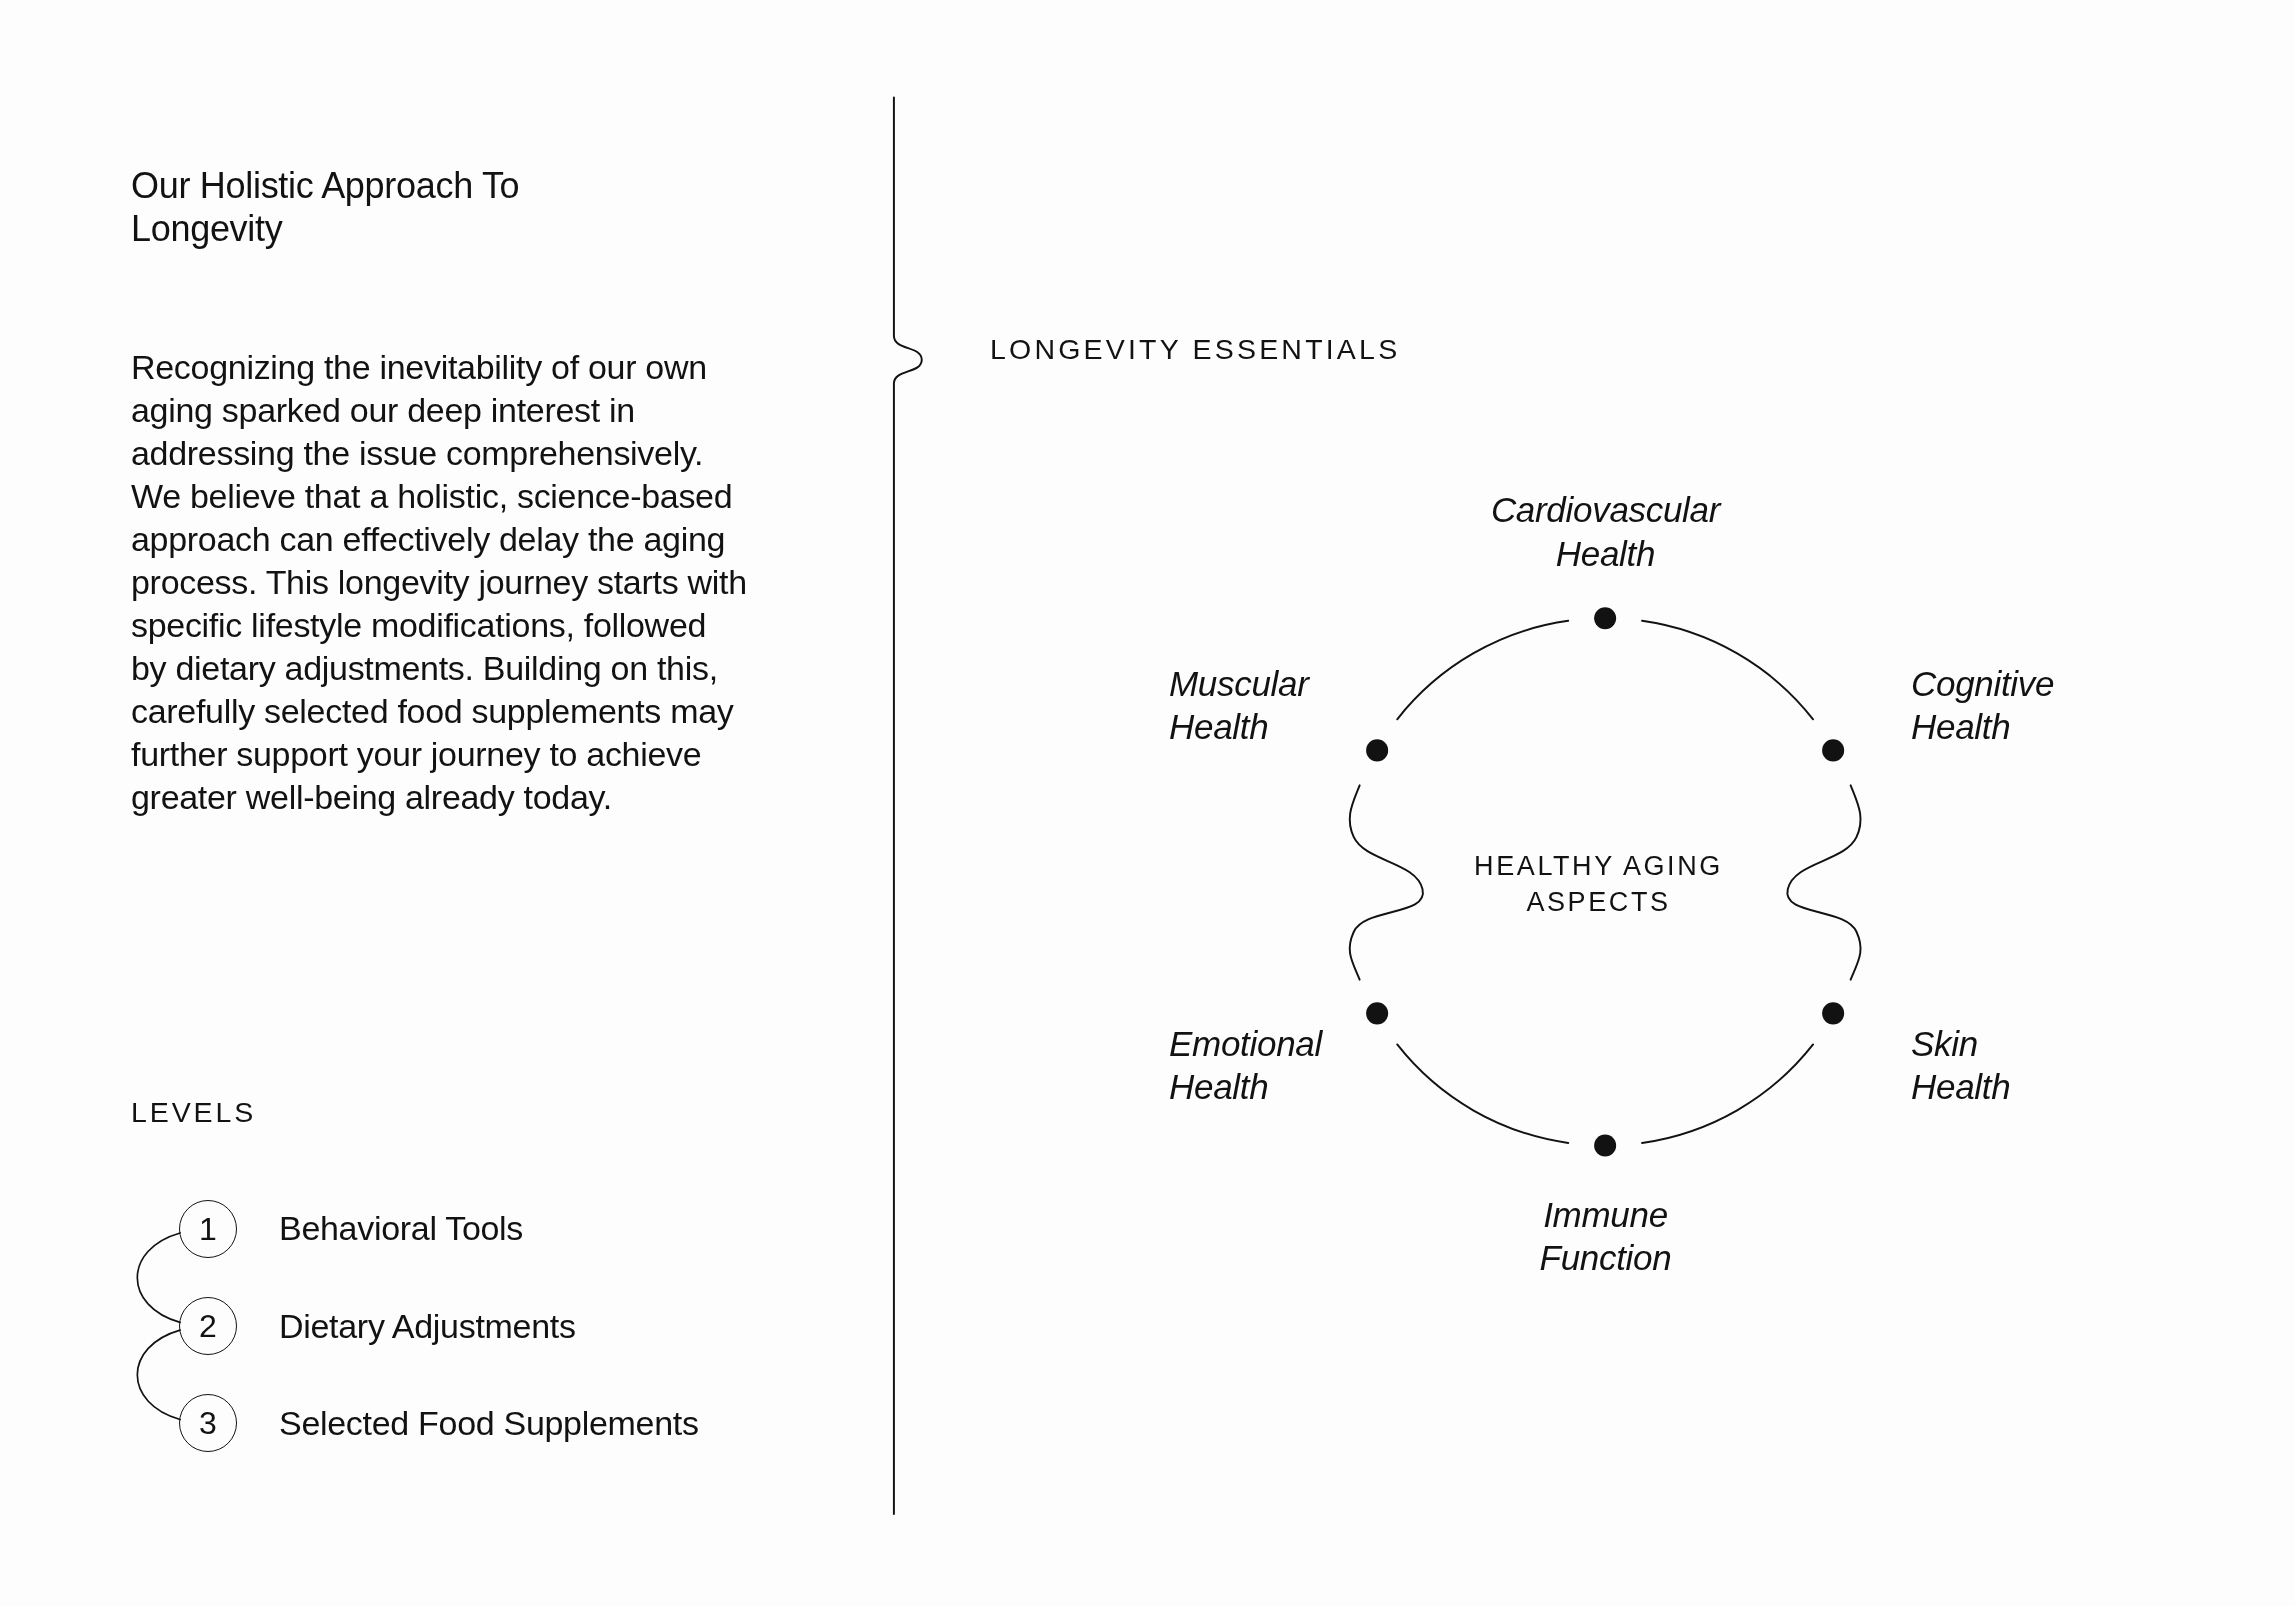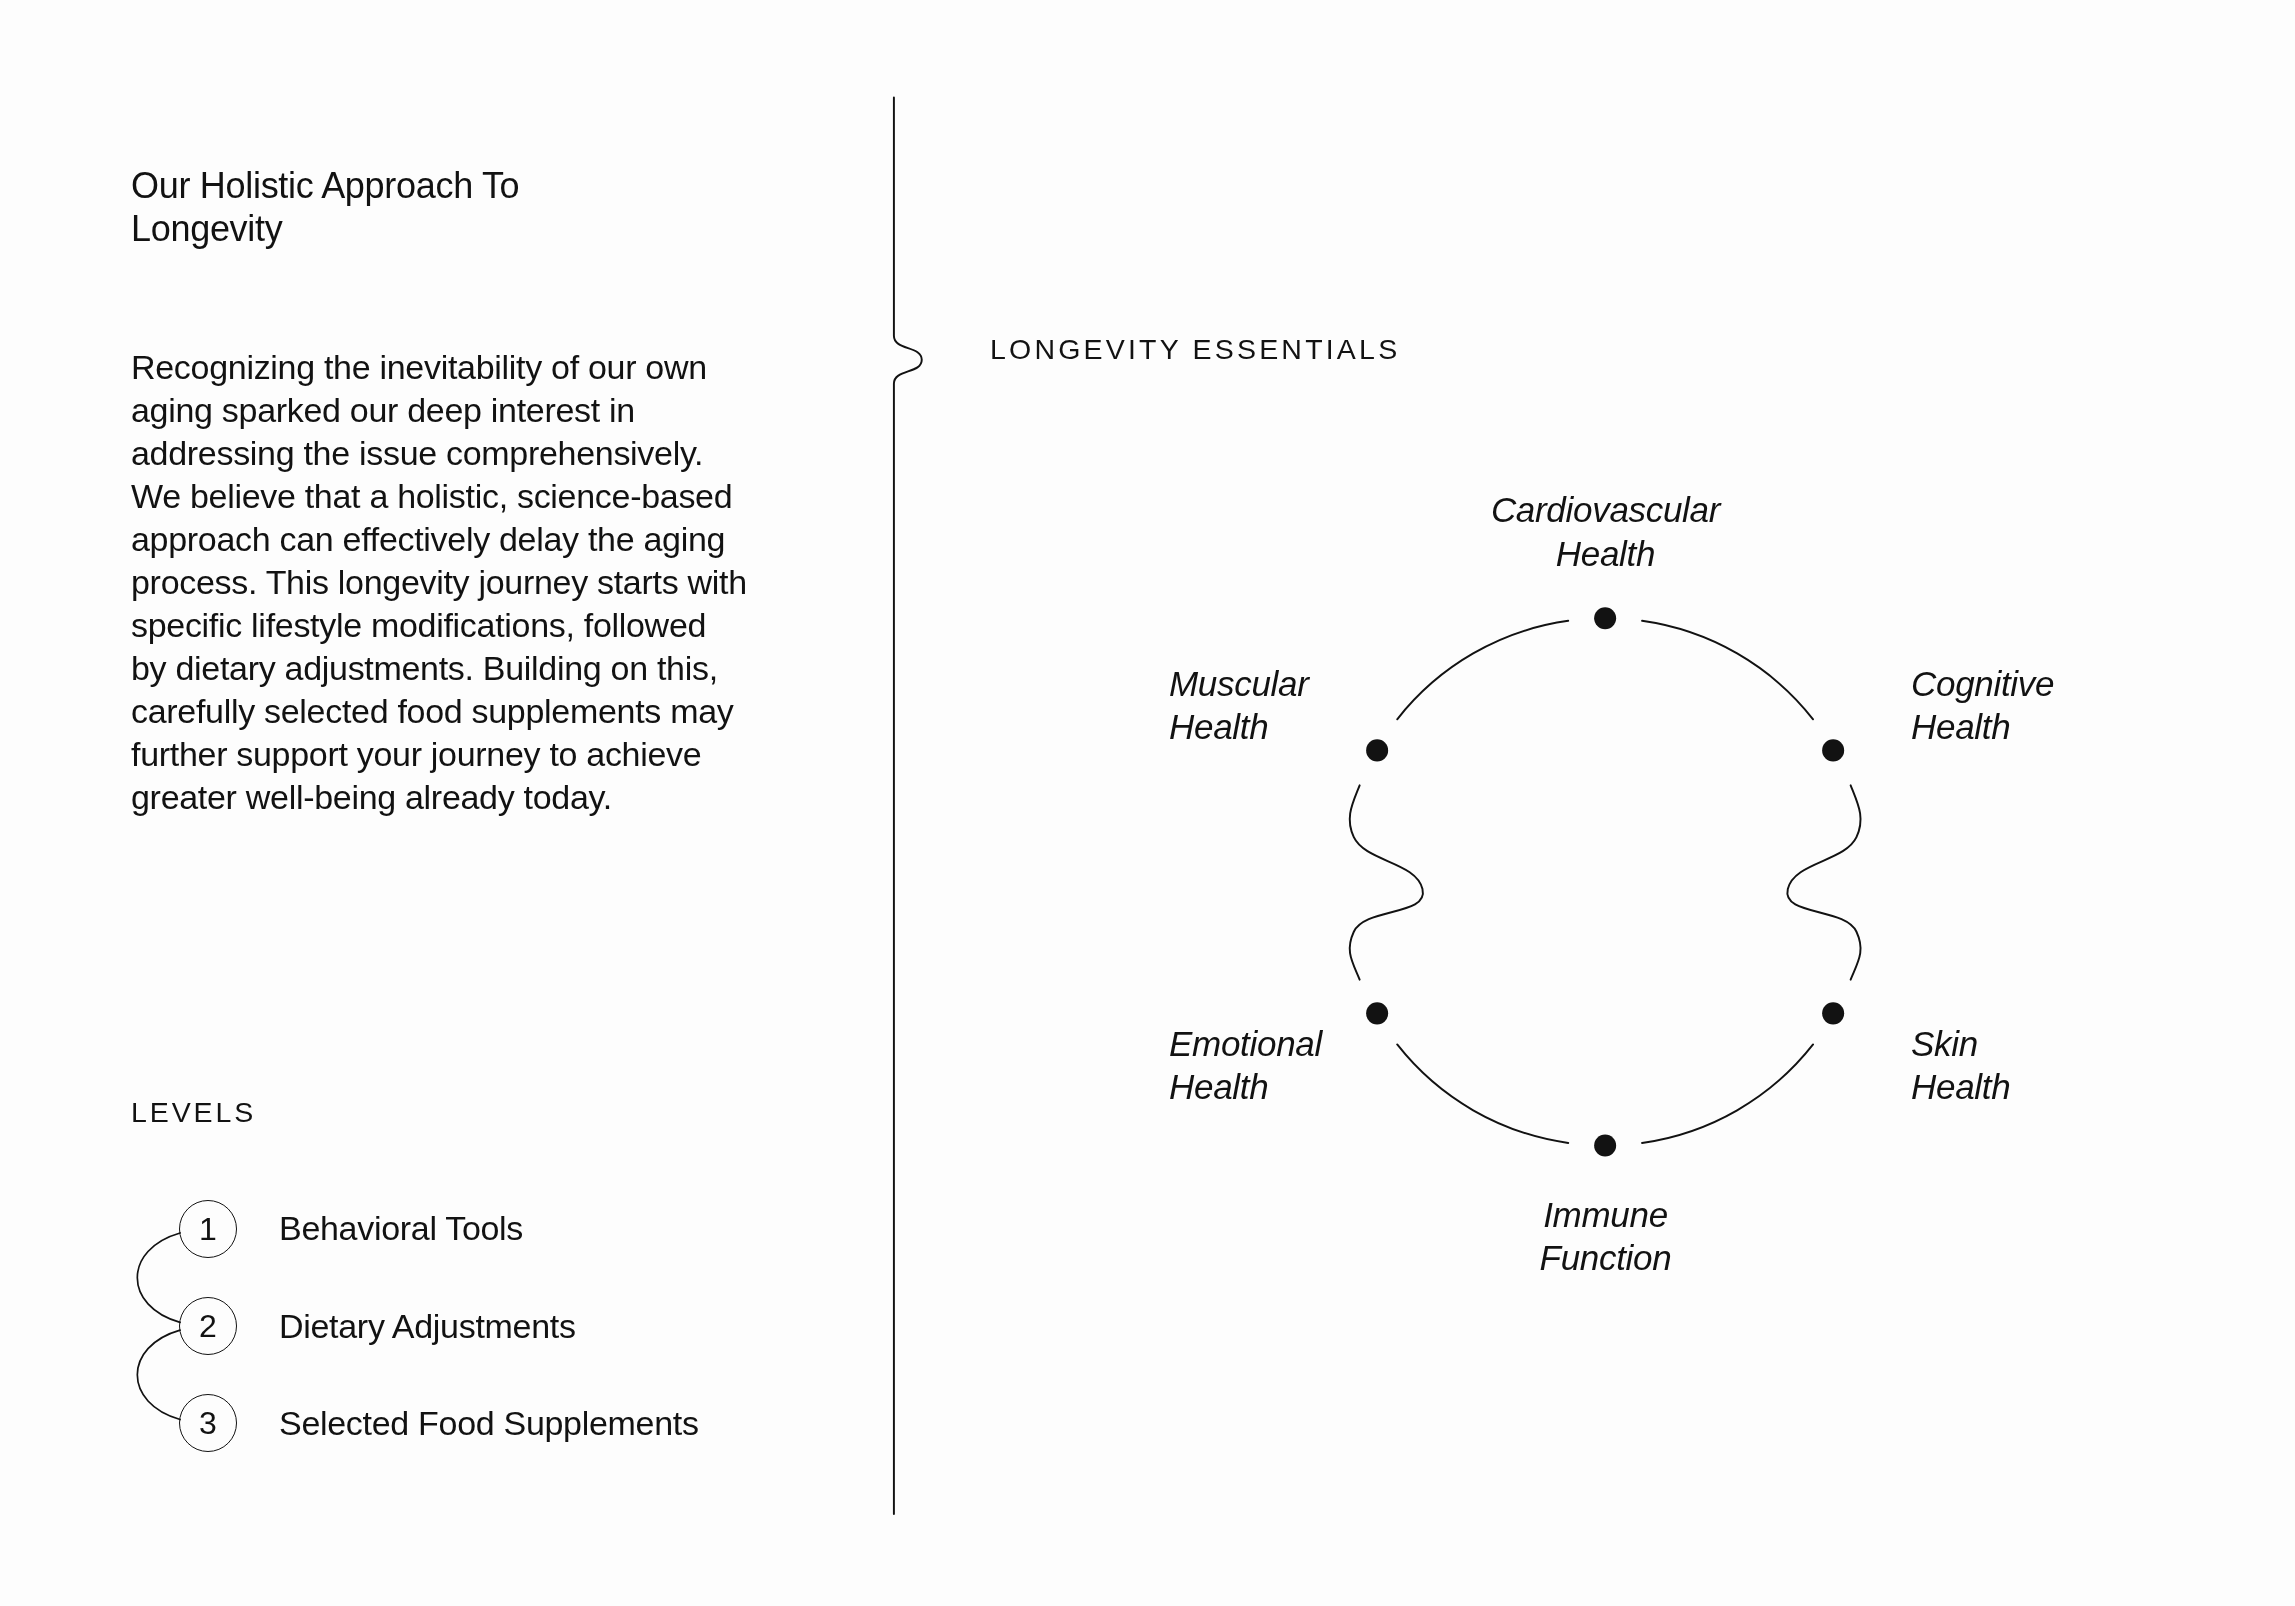--- a/index.html
+++ b/index.html
@@ -136,15 +136,17 @@
 
   <div class="abs aspect aspect-emotional preline">Emotional
 Health</div>
 
   <div class="abs aspect aspect-skin preline">Skin
 Health</div>
 
   <div class="abs aspect aspect-center aspect-immune preline">Immune
 Function</div>
 
+  <div class="abs diagram-center-label preline">HEALTHY AGING
+ASPECTS</div>
 
 </div>
 
 
 </body></html>

